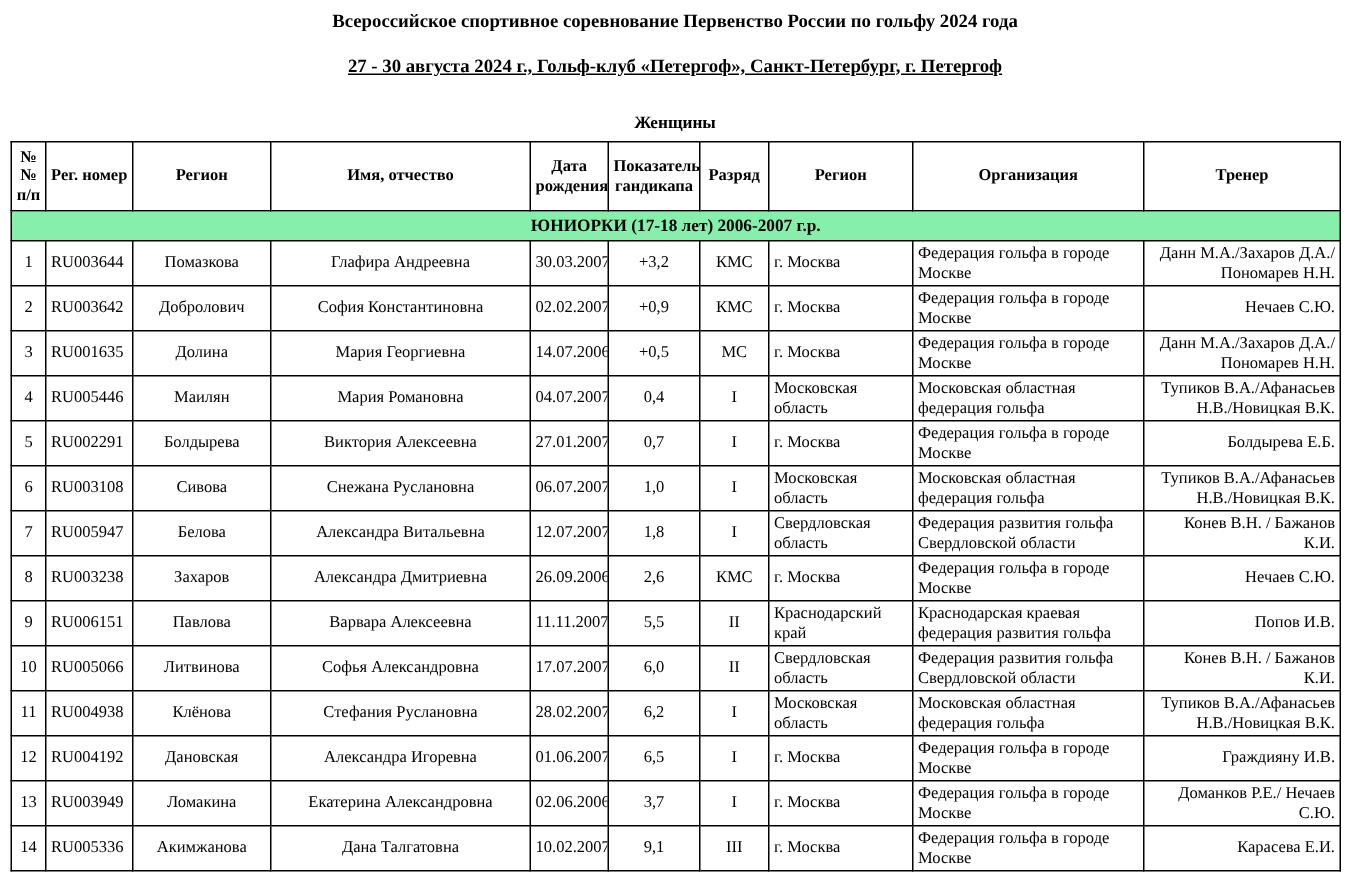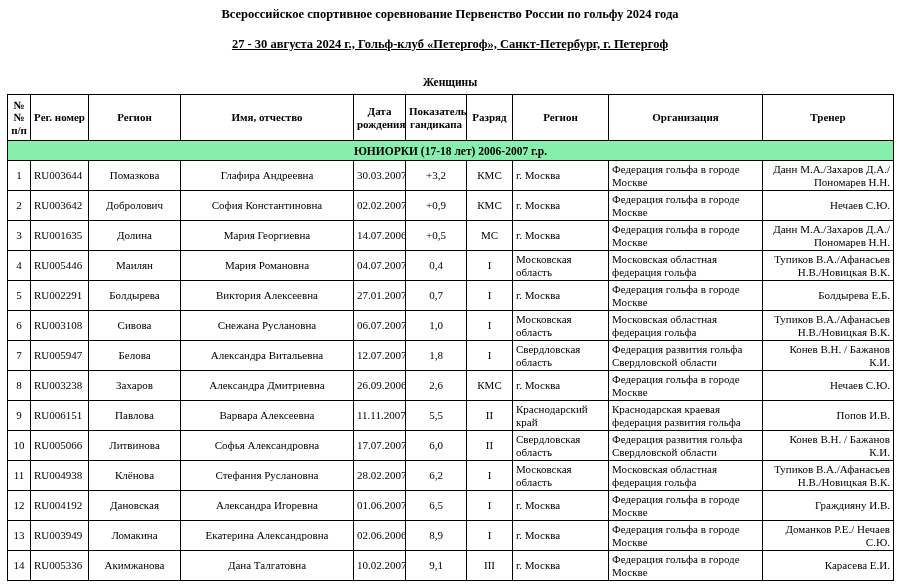--- a/index.html
+++ b/index.html
@@ -310,21 +310,21 @@
           <td class="c-region">г. Москва</td>
           <td class="c-org">Федерация гольфа в городе Москве</td>
           <td class="c-coach">Граждияну И.В.</td>
         </tr>
         <tr class="data-row">
           <td class="c-num">13</td>
           <td class="c-reg">RU003949</td>
           <td class="c-fam">Ломакина</td>
           <td class="c-name">Екатерина Александровна</td>
           <td class="c-dob">02.06.2006</td>
-          <td class="c-hcp">8,9</td>
+          <td class="c-hcp">3,7</td>
           <td class="c-rank">I</td>
           <td class="c-region">г. Москва</td>
           <td class="c-org">Федерация гольфа в городе Москве</td>
           <td class="c-coach">Доманков Р.Е./ Нечаев С.Ю.</td>
         </tr>
         <tr class="data-row">
           <td class="c-num">14</td>
           <td class="c-reg">RU005336</td>
           <td class="c-fam">Акимжанова</td>
           <td class="c-name">Дана Талгатовна</td>

